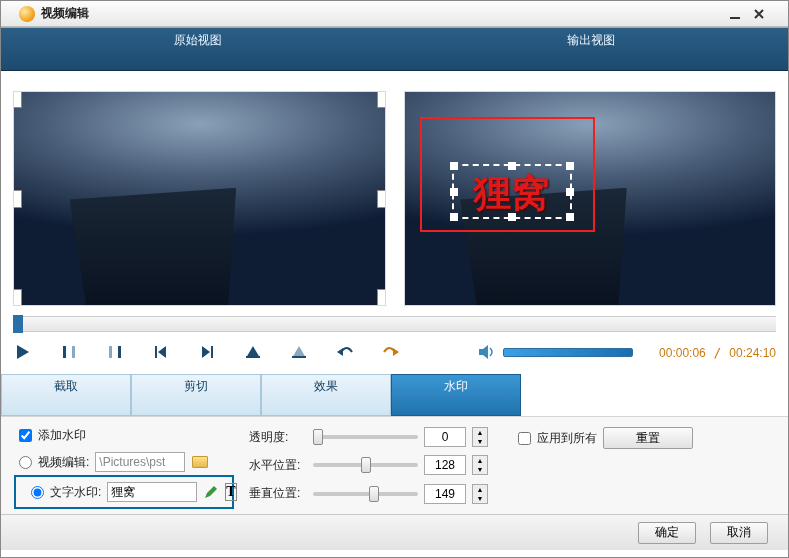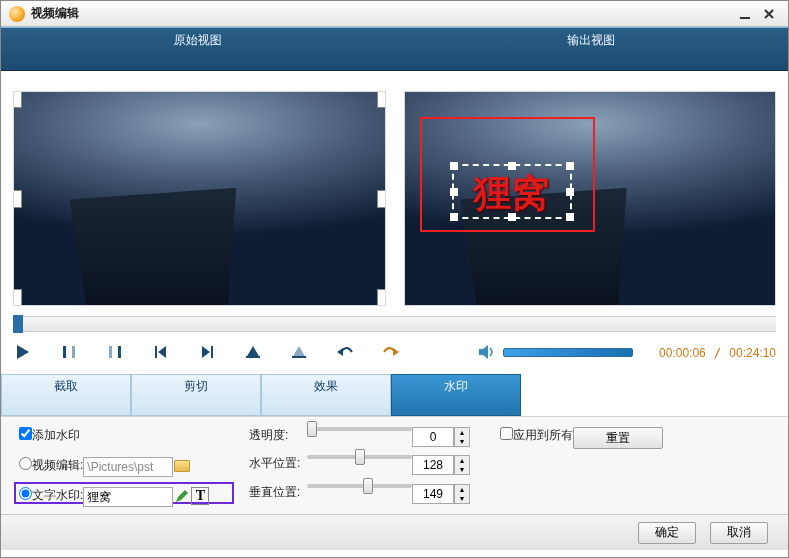--- a/index.html
+++ b/index.html
@@ -1,17 +1,17 @@
 <!DOCTYPE html>
 <html><head>
 <meta charset="utf-8">
 <style>
 *{box-sizing:border-box;margin:0;padding:0;font-family:"Microsoft YaHei","SimSun",sans-serif;font-size:12px}
 body{background:#fff;width:789px;height:558px;overflow:hidden;border:1px solid #888}
-.titlebar{height:26px;background:linear-gradient(#fdfdfd,#e8e8e8);display:flex;align-items:center;padding:0 8px;border-bottom:1px solid #bbb}
+.titlebar{height:26px;background:linear-gradient(#fdfdfd,#e8e8e8);display:flex;align-items:center;padding:0 18px;border-bottom:1px solid #bbb}
 .titlebar .appicon{width:16px;height:16px;border-radius:50%;background:radial-gradient(circle at 35% 35%,#ffe9a8,#f5a623 60%,#c7760c);margin-right:6px}
 .titlebar .title{font-weight:bold;color:#222}
 .titlebar .spacer{flex:1}
 .titlebar .winbtn{width:22px;height:18px;margin-left:2px;display:flex;align-items:center;justify-content:center;color:#333;cursor:pointer}
 .viewrow{display:flex;background:linear-gradient(#2b5f86,#1d4a6f);height:44px;border-top:1px solid #6fbde6;border-bottom:1px solid #0f2e45}
 .viewtab{flex:1;text-align:center;line-height:24px;color:#eaf5ff}
 .previews{display:flex;gap:18px;padding:20px 12px 10px;background:#fff}
 .prev{flex:1;height:215px;position:relative;border:1px solid #d9d9d9;background:linear-gradient(#2a3547,#0d1626);overflow:hidden}
 .prev.orig{outline:2px dashed #fff;outline-offset:-4px}
 .handle{position:absolute;width:10px;height:18px;background:#fff;border:1px solid #888}
@@ -33,27 +33,27 @@
 .tbtn svg{fill:#1d4a6f}
 .transport .spacer{flex:1}
 .vol{display:flex;align-items:center;gap:6px}
 .volbar{width:130px;height:9px;background:linear-gradient(90deg,#3aa0e8,#1a6fb0);border:1px solid #2c6f9e;border-radius:2px}
 .timecode{color:#c97a12;font-family:monospace;font-size:13px}
 .tabs{display:flex;height:42px;background:#fff;margin-top:2px}
 .tab{flex:0 0 130px;text-align:center;line-height:22px;background:linear-gradient(#eaf4fb,#cfe5f3);color:#0e3a5e;border:1px solid #a9c8de;cursor:pointer}
 .tab.active{background:linear-gradient(#3a97d4,#2173ad);color:#fff;border-color:#1a5d8f}
 .panel{background:#f7f7f7;border-top:1px solid #d6d6d6;padding:10px 18px;display:flex;gap:20px;height:98px}
 .col{display:flex;flex-direction:column;gap:8px}
-.row{display:flex;height:22px}
+.row{display:flex;align-items:center;gap:6px;height:22px}
 .row label{white-space:nowrap;color:#222}
 .chk{width:13px;height:13px}
 .radio{width:13px;height:13px}
 .txtin{width:90px;height:20px;border:1px solid #a8a8a8;background:#fff;padding:0 3px}
 .iconbtn{width:18px;height:18px;border:1px solid transparent;display:flex;align-items:center;justify-content:center;cursor:pointer}
-.hl{border:2px solid #6d28d9;padding:3px;margin:-5px}
+.hl{border:2px solid #0369a1;padding:15px;margin:-5px}
 .slider{appearance:none;width:105px;height:4px;background:#c9c9c9;border-radius:2px;outline:none}
 .slider::-webkit-slider-thumb{appearance:none;width:10px;height:16px;background:linear-gradient(#fafafa,#dcdcdc);border:1px solid #8a8a8a;border-radius:2px}
 .num{width:42px;height:20px;border:1px solid #a8a8a8;text-align:center;background:#fff}
 .spin{width:16px;height:20px;display:flex;flex-direction:column;border:1px solid #a8a8a8;background:#eee}
 .spin div{flex:1;display:flex;align-items:center;justify-content:center;font-size:7px;cursor:pointer}
 .btn{min-width:58px;height:22px;background:linear-gradient(#fbfbfb,#e2e2e2);border:1px solid #9e9e9e;border-radius:2px;cursor:pointer;padding:0 14px}
 .footer{display:flex;justify-content:flex-end;align-items:center;gap:14px;height:36px;padding:0 20px;background:linear-gradient(#f5f5f5,#e3e3e3);border-top:1px solid #c8c8c8}
 .folder-icon{width:16px;height:12px;background:linear-gradient(#ffe08a,#e6b94d);border:1px solid #c29a35;border-radius:1px}
 </style>
 </head>

